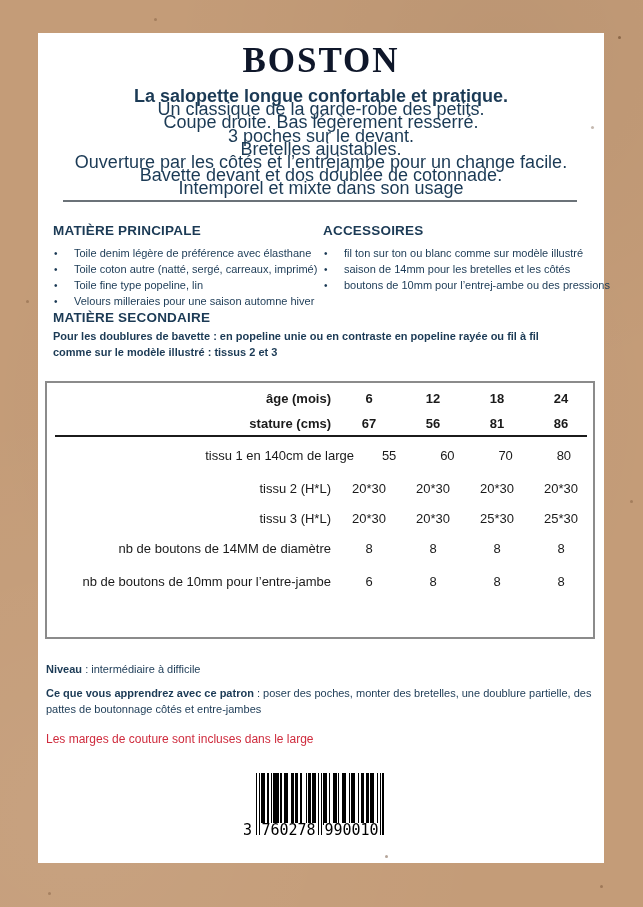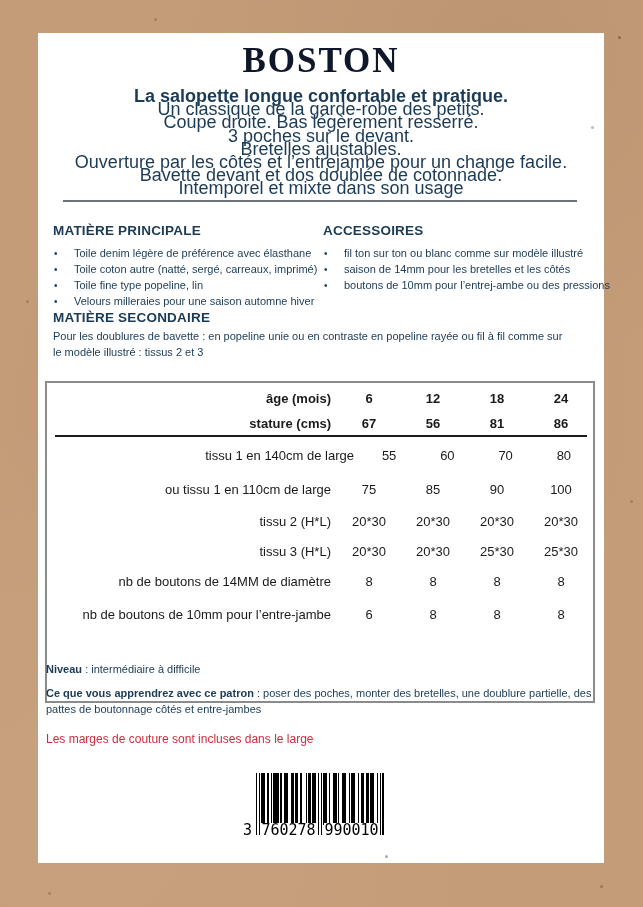--- a/index.html
+++ b/index.html
@@ -49,24 +49,24 @@
   }
   .blist{list-style:none;margin:6px 0 0 0;padding:0;}
   .blist li{
     position:relative;padding-left:21px;color:var(--navy);
     font-size:11px;line-height:16px;white-space:nowrap;
   }
   .blist li::before{
     content:"\2022";position:absolute;left:1px;top:1px;font-size:10px;color:var(--navy);
   }
   .secondary{position:absolute;top:277px;left:15px;width:520px;}
-  .secondary p{margin:3px 0 0 0;color:var(--navy);font-size:11px;line-height:15.8px;}
+  .secondary p{margin:3px 0 0 0;color:var(--navy);font-size:11px;line-height:15.8px;font-weight:bold;}
   
   .size-table{
-    position:absolute;top:348px;left:7px;width:550px;height:322px;
+    position:absolute;top:348px;left:7px;width:550px;height:258px;
     border:2px solid #8b8b8b;box-sizing:border-box;color:#1a1a1a;font-size:13px;
   }
   .t-row{display:flex;align-items:center;}
   .t-label{flex:0 0 290px;text-align:right;padding-right:6px;box-sizing:border-box;}
   .t-val{flex:1;text-align:center;}
   .t-head{font-weight:700;}
   .t-head1{height:26px;margin-top:2px;}
   .t-head2{height:24px;}
   .t-line{height:2px;background:#1b1b1b;margin:0 6px 0 8px;}
   .t-r1{height:36px;padding-left:23px;}
@@ -153,27 +153,20 @@
       <div class="t-val">86</div>
     </div>
     <div class="t-line"></div>
     <div class="t-row t-r1">
       <div class="t-label">tissu 1 en 140cm de large</div>
       <div class="t-val">55</div>
       <div class="t-val">60</div>
       <div class="t-val">70</div>
       <div class="t-val">80</div>
     </div>
-    <div class="t-row t-r2">
-      <div class="t-label">ou tissu 1 en 110cm de large</div>
-      <div class="t-val">75</div>
-      <div class="t-val">85</div>
-      <div class="t-val">90</div>
-      <div class="t-val">100</div>
-    </div>
     <div class="t-row t-r3">
       <div class="t-label">tissu 2 (H*L)</div>
       <div class="t-val">20*30</div>
       <div class="t-val">20*30</div>
       <div class="t-val">20*30</div>
       <div class="t-val">20*30</div>
     </div>
     <div class="t-row t-r4">
       <div class="t-label">tissu 3 (H*L)</div>
       <div class="t-val">20*30</div>

